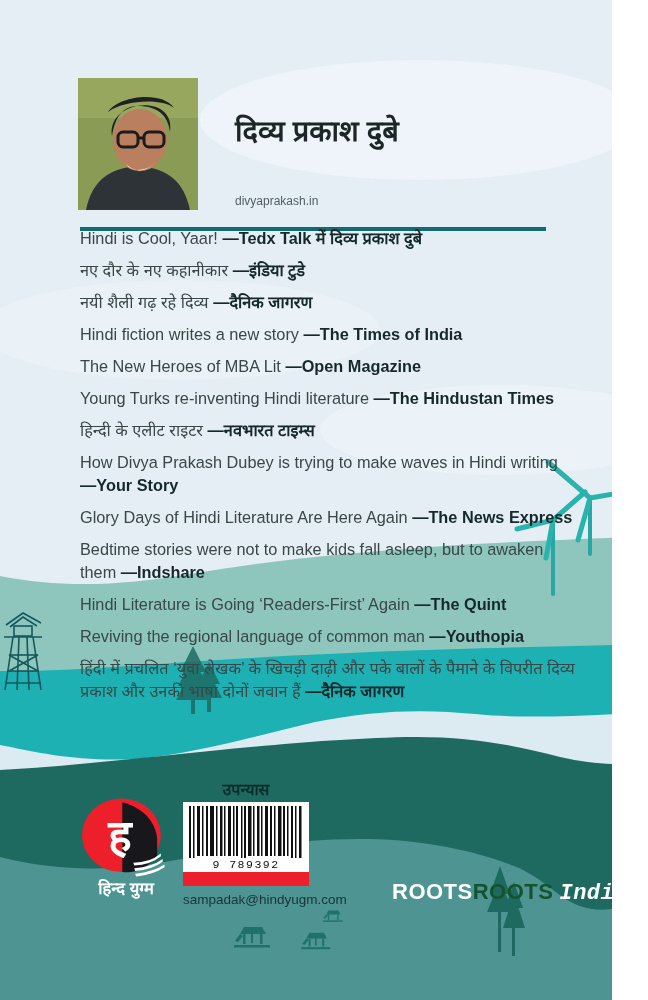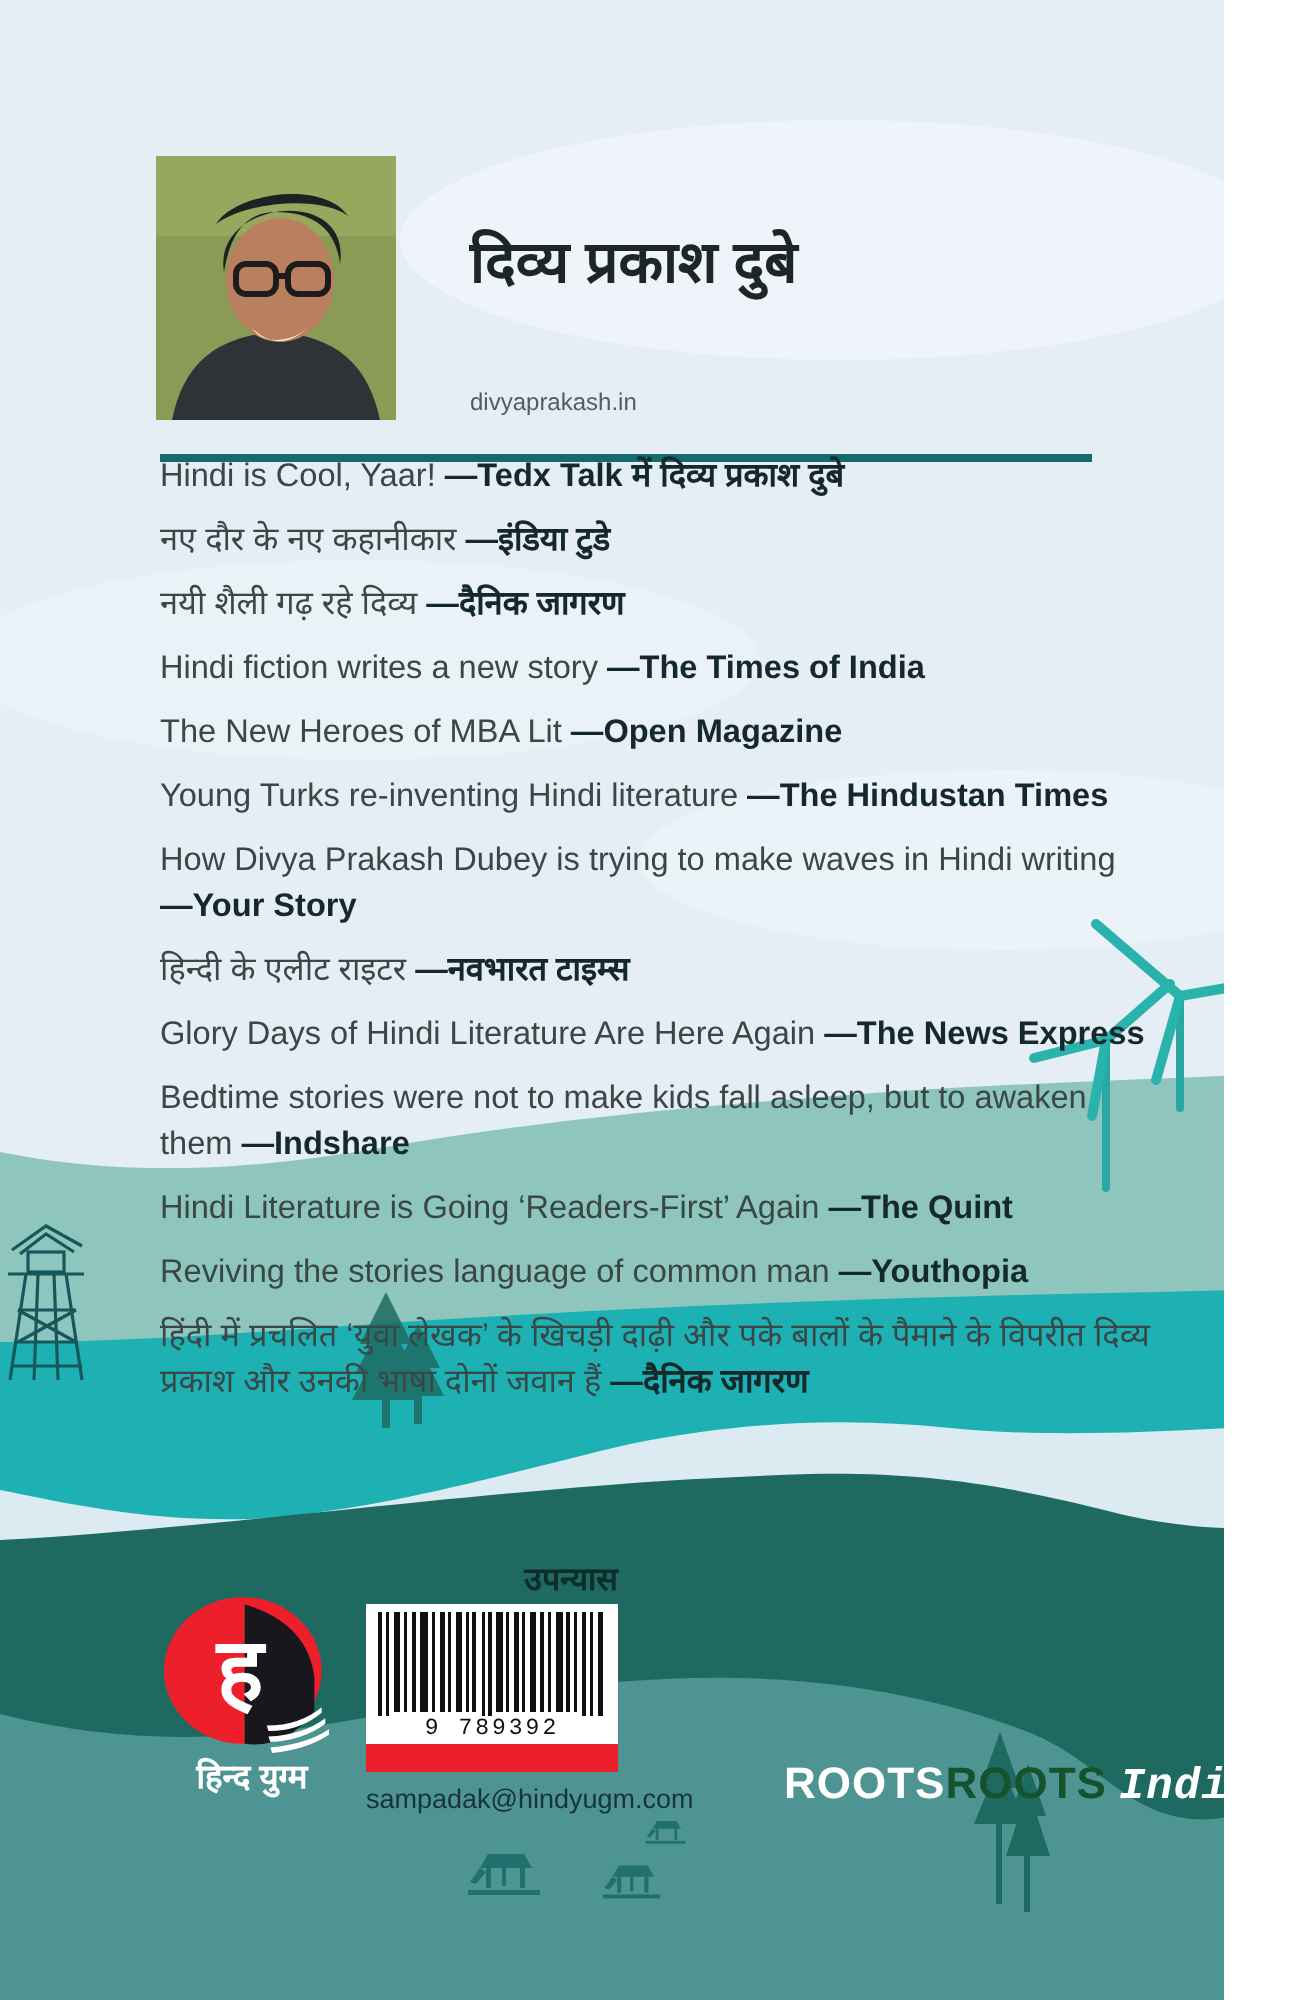--- a/index.html
+++ b/index.html
@@ -21,21 +21,21 @@
   
   .quotes{left:80px;top:227px;width:497px;z-index:2;}
   .quote{margin:0 0 9px 0;font-size:16.3px;line-height:23px;color:#394747;}
   .qa{font-weight:700;color:#15282a;}
   
   .hy-logo{left:82px;top:797px;width:88px;height:82px;z-index:2;}
   .hy-ha{position:absolute;left:16px;top:10px;width:44px;text-align:center;
          font-size:44px;font-weight:bold;color:#ffffff;line-height:58px;z-index:3;}
   .hy-name{left:68px;top:876px;width:116px;text-align:center;color:#ffffff;
            font-weight:bold;font-size:16.5px;z-index:2;}
-  .genre{left:183px;top:778px;width:126px;text-align:right;font-size:16px;
+  .genre{left:183px;top:778px;width:126px;text-align:center;font-size:16px;
          font-weight:bold;color:#0d2c2c;z-index:2;}
   .barcode-box{left:183px;top:802px;width:126px;height:84px;background:#ffffff;z-index:2;}
   .isbn{position:absolute;left:0;top:56px;width:126px;text-align:center;
         font-size:11.5px;letter-spacing:1.5px;color:#101010;background:#ffffff;
         font-family:"Liberation Mono","DejaVu Sans Mono",monospace;}
   .redstrip{position:absolute;left:0;bottom:0;width:126px;height:14px;background:#ec1f2b;}
   .contact{left:183px;top:892px;font-size:13.5px;color:#173438;z-index:2;}
   .brand{left:392px;top:879px;font-size:22px;font-weight:800;letter-spacing:0.5px;z-index:2;white-space:nowrap;}
   .b-yellow{color:#ffffff;}
   .b-roots{color:#14532d;}
@@ -154,26 +154,26 @@
   <div class="abs author-site">divyaprakash.in</div>
   <div class="abs divider"></div>
 
   <div class="abs quotes">
     <p class="quote"><span>Hindi is Cool, Yaar! </span><span class="qa">—Tedx Talk में दिव्य प्रकाश दुबे</span></p>
     <p class="quote"><span>नए दौर के नए कहानीकार </span><span class="qa">—इंडिया टुडे</span></p>
     <p class="quote"><span>नयी शैली गढ़ रहे दिव्य </span><span class="qa">—दैनिक जागरण</span></p>
     <p class="quote"><span>Hindi fiction writes a new story </span><span class="qa">—The Times of India</span></p>
     <p class="quote"><span>The New Heroes of MBA Lit </span><span class="qa">—Open Magazine</span></p>
     <p class="quote"><span>Young Turks re-inventing Hindi literature </span><span class="qa">—The Hindustan Times</span></p>
+    <p class="quote"><span>हिन्दी के एलीट राइटर </span><span class="qa">—नवभारत टाइम्स</span></p>
     <p class="quote"><span>How Divya Prakash Dubey is trying to make waves in Hindi writing </span><span class="qa">—Your Story</span></p>
-    <p class="quote"><span>हिन्दी के एलीट राइटर </span><span class="qa">—नवभारत टाइम्स</span></p>
     <p class="quote"><span>Glory Days of Hindi Literature Are Here Again </span><span class="qa">—The News Express</span></p>
     <p class="quote"><span>Bedtime stories were not to make kids fall asleep, but to awaken them </span><span class="qa">—Indshare</span></p>
     <p class="quote"><span>Hindi Literature is Going ‘Readers-First’ Again </span><span class="qa">—The Quint</span></p>
-    <p class="quote"><span>Reviving the stories language of common man </span><span class="qa">—Youthopia</span></p>
+    <p class="quote"><span>Reviving the regional language of common man </span><span class="qa">—Youthopia</span></p>
     <p class="quote"><span>हिंदी में प्रचलित ‘युवा लेखक’ के खिचड़ी दाढ़ी और पके बालों के पैमाने के विपरीत दिव्य प्रकाश और उनकी भाषा दोनों जवान हैं </span><span class="qa">—दैनिक जागरण</span></p>
   </div>
 
   <div class="abs hy-logo">
     <svg viewBox="0 0 96 86" width="88" height="82" xmlns="http://www.w3.org/2000/svg">
       <ellipse cx="43" cy="40" rx="43" ry="40" fill="#ec1f2b"></ellipse>
       <path d="M44,4 C66,10 80,24 82,44 L82,62 C72,76 58,82 44,80 Z" fill="#17171c"></path>
       <path d="M56,70 Q74,70 86,60 L86,63 Q74,73 57,73 Z" fill="#ffffff"></path>
       <path d="M57,76 Q76,75 88,66 L88,69 Q76,78 58,79 Z" fill="#ffffff"></path>
       <path d="M58,82 Q78,80 90,72 L90,75 Q78,83 59,85 Z" fill="#ffffff"></path>

